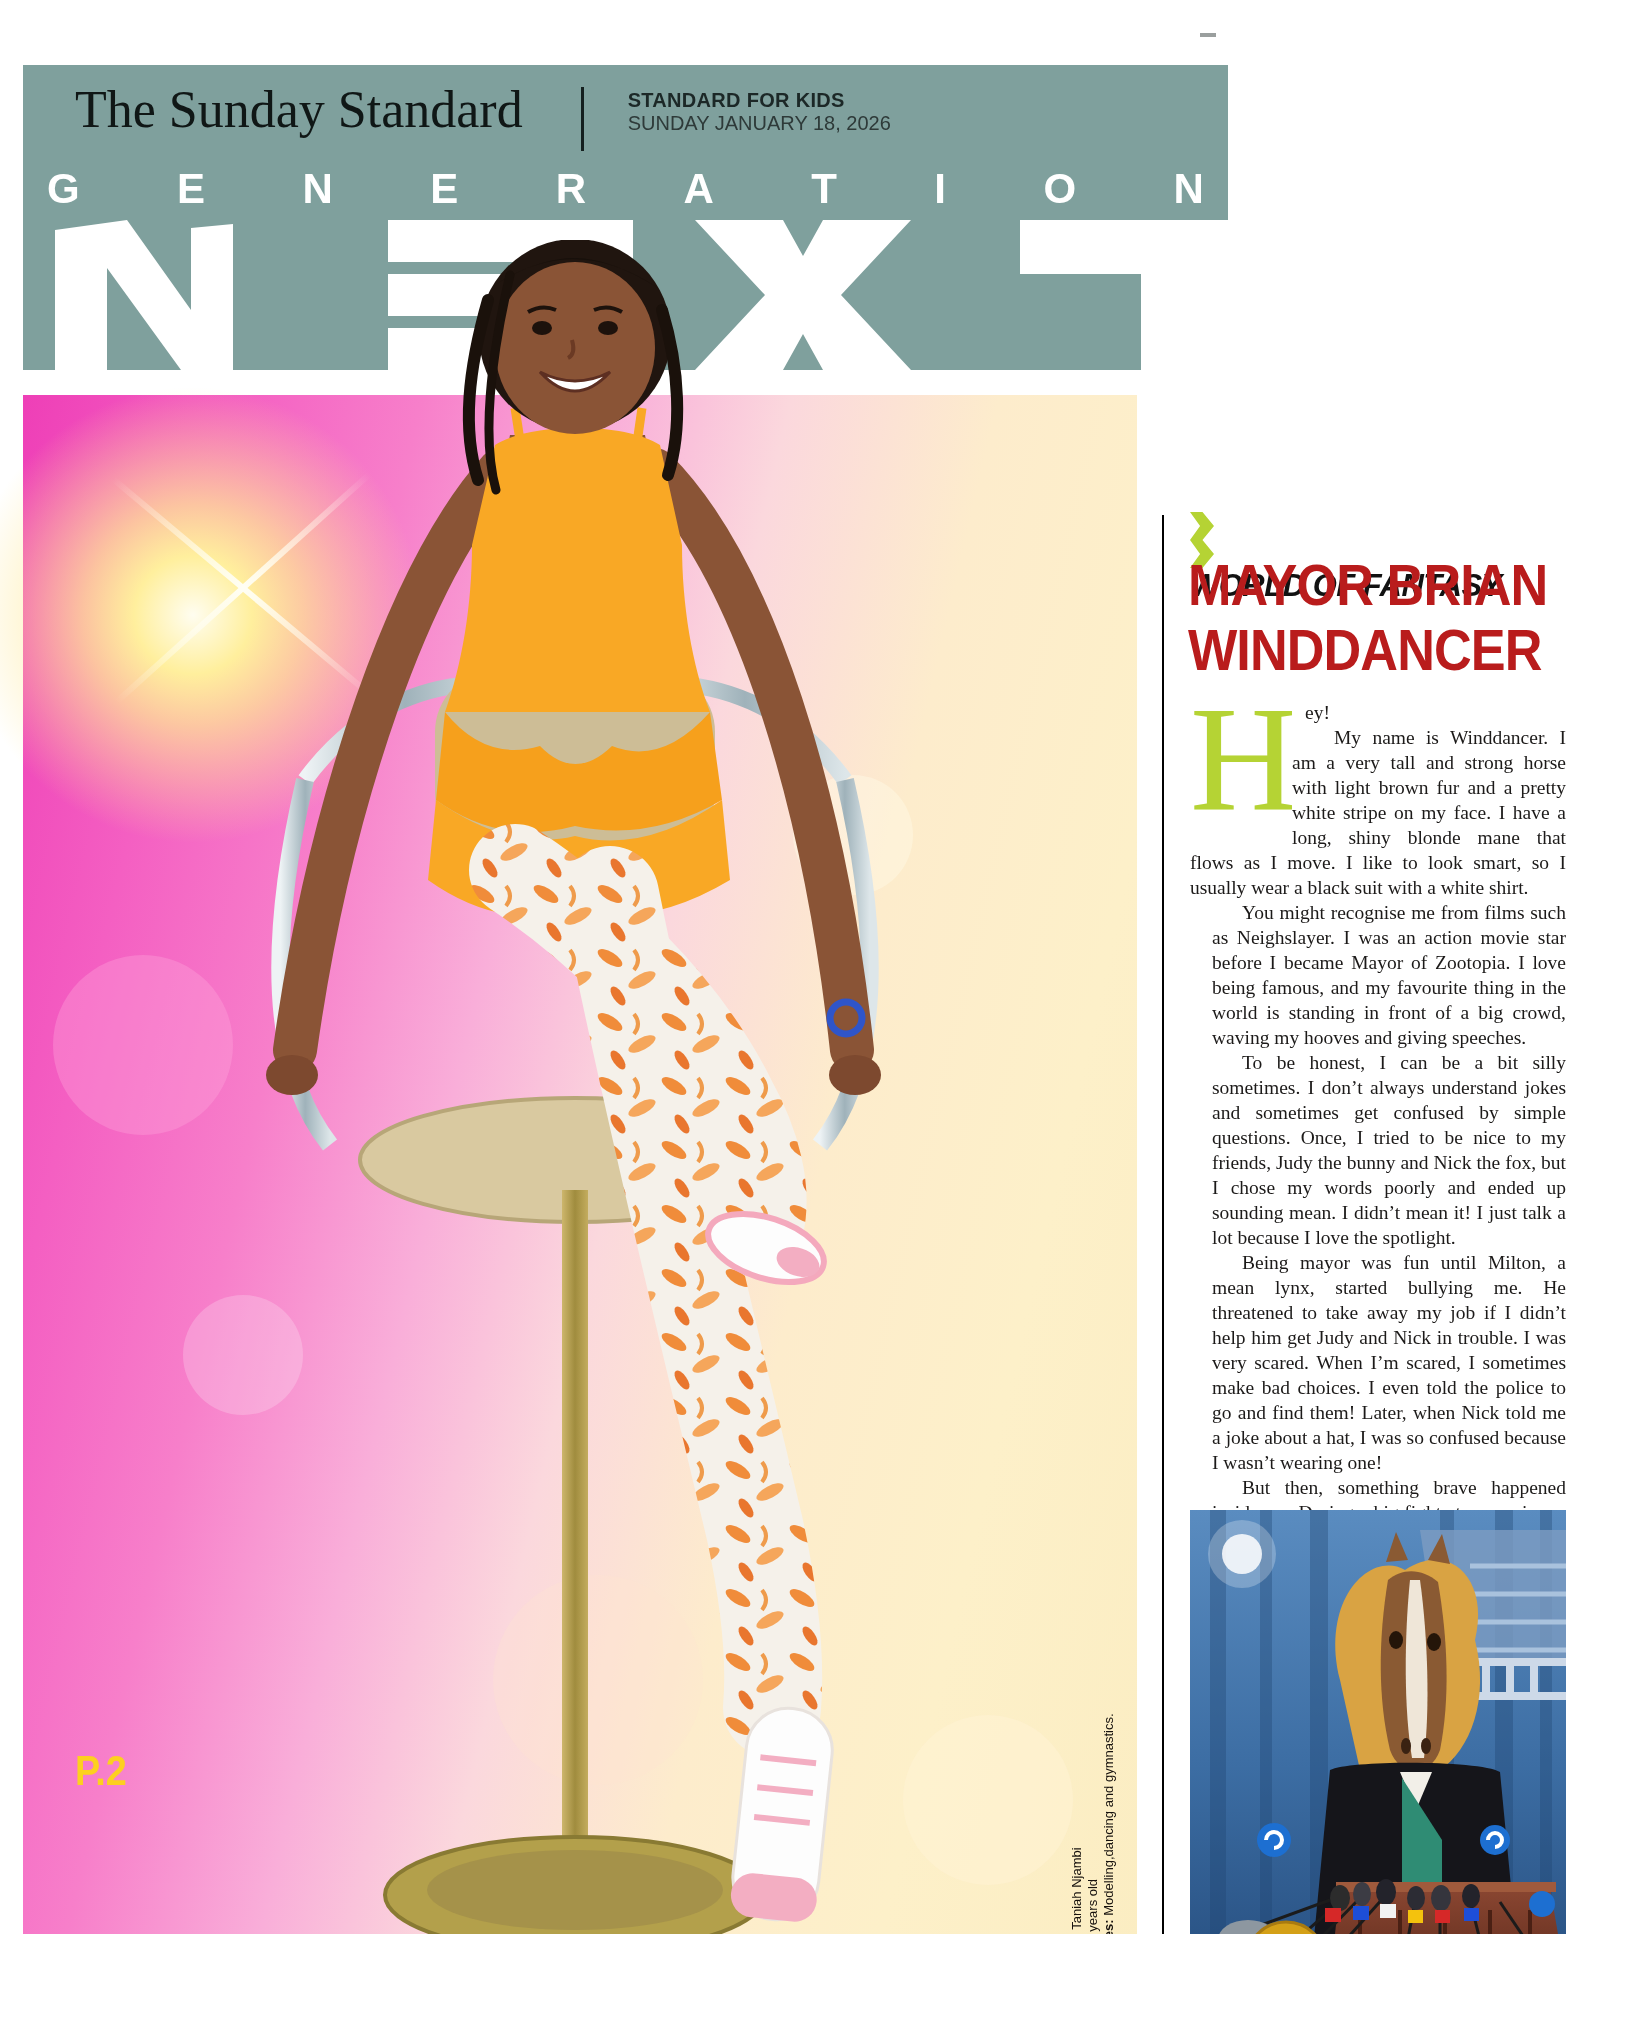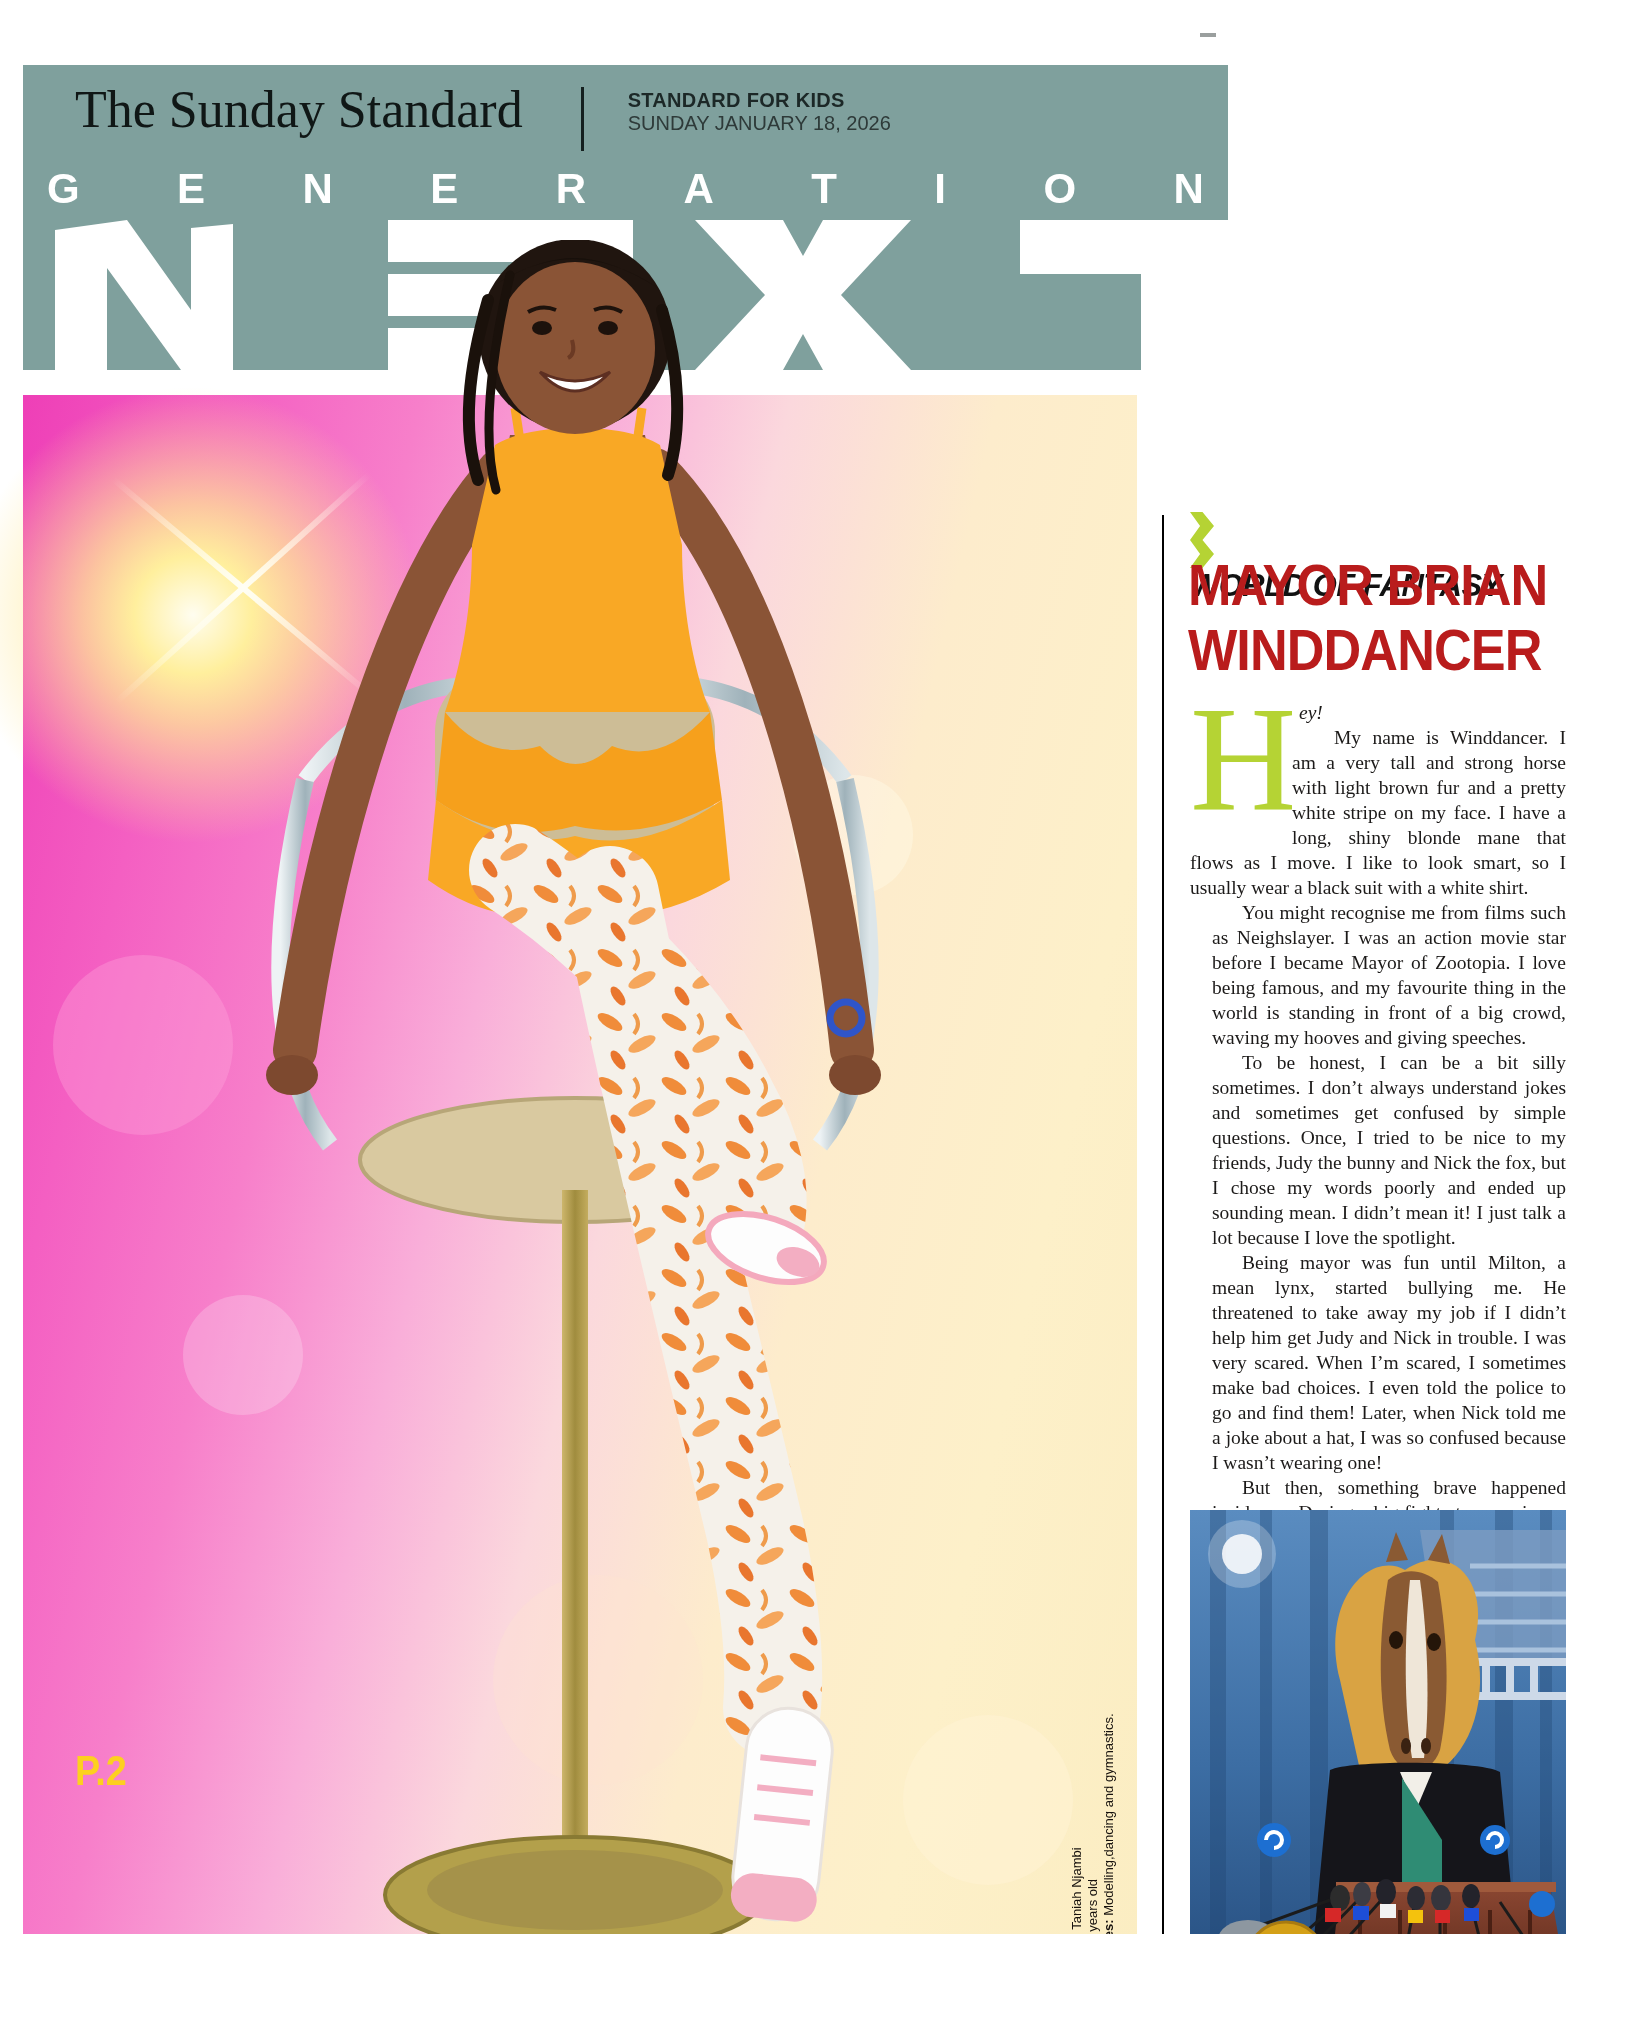--- a/index.html
+++ b/index.html
@@ -61,21 +61,21 @@
   .story-head{position:absolute;left:1188px;top:552px;color:#b91c1c;}
   .story-head .sh-line{font-size:58px;font-weight:bold;letter-spacing:-1px;line-height:65px;
       transform:scaleX(.9);transform-origin:left center;white-space:nowrap;}
   .story-body{position:absolute;left:1190px;top:700px;width:376px;
       font-family:"Liberation Serif",serif;font-size:19.5px;line-height:25px;color:#1c1a19;}
   .story-body p{margin:0;text-align:justify;}
   .story-body p + p{text-indent:30px;margin-left:22px;}
   .dropcap{float:left;font-family:"Liberation Serif",serif;color:#b5d334;
       font-size:150px;line-height:108px;height:126px;width:102px;overflow:hidden;
       padding-top:4px;}
-  .opener-indent{margin-left:7px;font-style:italic;}
+  .opener-indent{margin-left:13px;}
   .p0-start{margin-left:42px;}
 
   
   .fantasy-photo{position:absolute;left:1190px;top:1510px;width:376px;height:470px;display:block;}
 </style>
 </head>
 <body>
 
 <div class="page">
 

